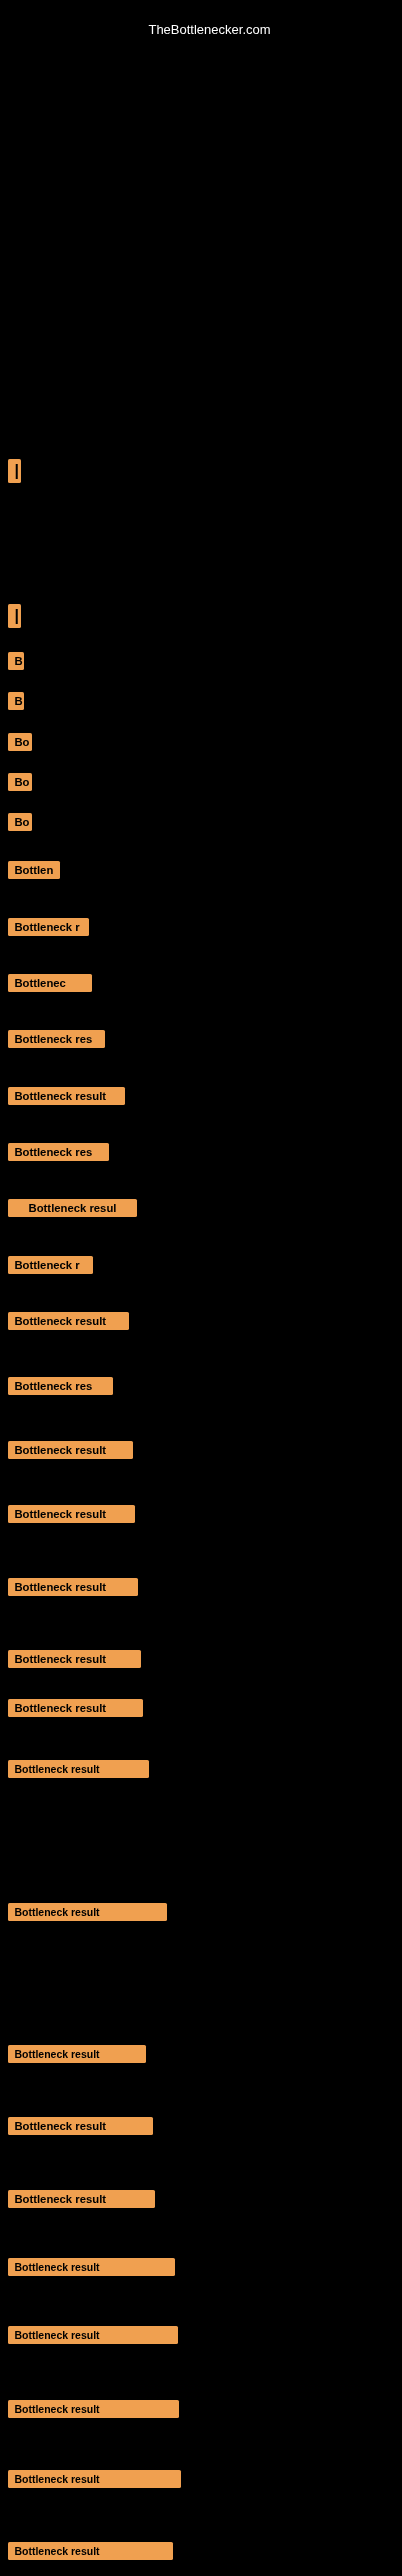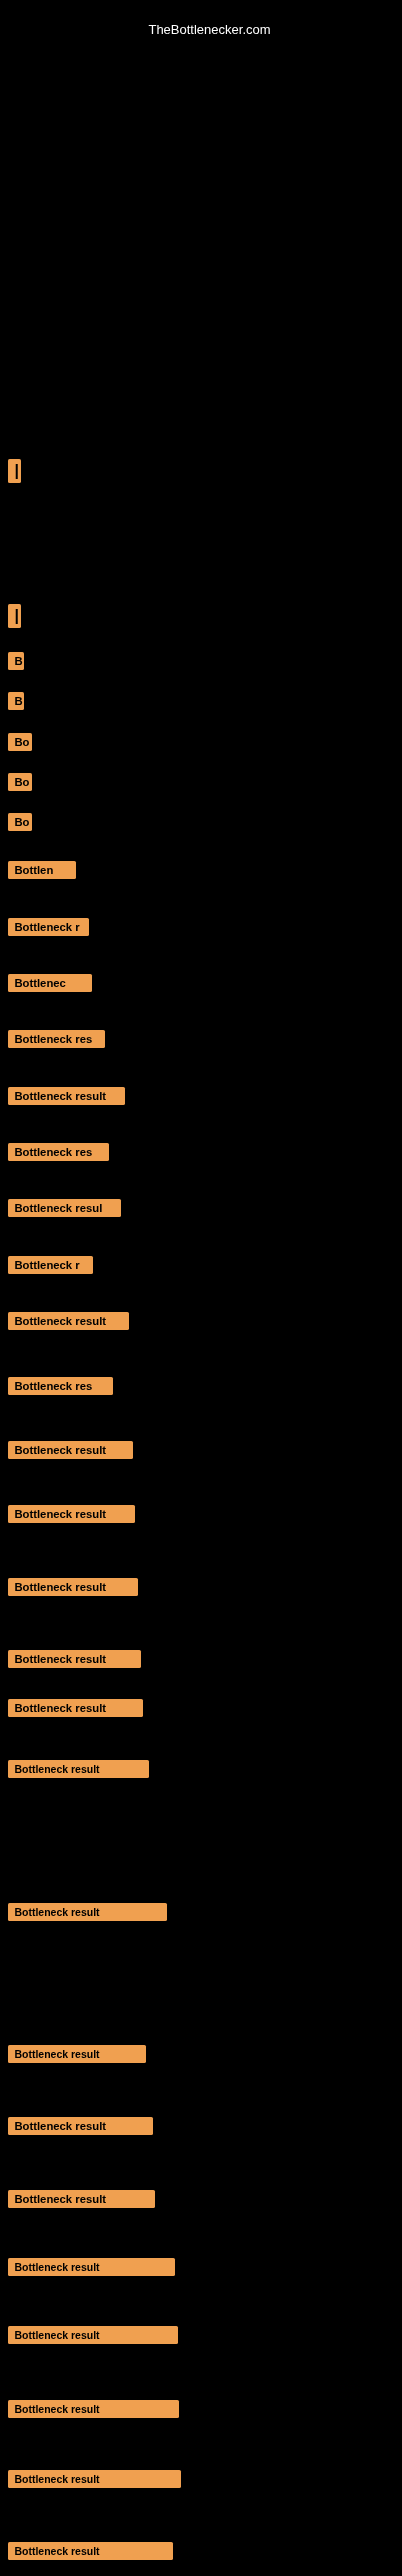--- a/index.html
+++ b/index.html
@@ -48,27 +48,27 @@
     <div class="bottleneck-item" style="top: 2392px; width: 171px;">Bottleneck result</div>
     <div class="bottleneck-item" style="top: 2462px; width: 173px;">Bottleneck result</div>
     <div class="bottleneck-item" style="top: 2534px; width: 165px;">Bottleneck result</div>
     <div class="bottleneck-item" style="top: 451px; width: 8px; font-size: 16px;">|</div>
     <div class="bottleneck-item" style="top: 596px; width: 8px; font-size: 16px;">|</div>
     <div class="bottleneck-item" style="top: 644px; width: 16px; font-size: 11.3px;">B</div>
     <div class="bottleneck-item" style="top: 684px; width: 16px; font-size: 11.3px;">B</div>
     <div class="bottleneck-item" style="top: 725px; width: 24px; font-size: 11.3px;">Bo</div>
     <div class="bottleneck-item" style="top: 765px; width: 24px; font-size: 11.3px;">Bo</div>
     <div class="bottleneck-item" style="top: 805px; width: 24px; font-size: 11.3px;">Bo</div>
-    <div class="bottleneck-item" style="top: 853px; width: 68px; font-size: 11.3px;">Bottlen</div>
+    <div class="bottleneck-item" style="top: 853px; width: 52px; font-size: 11.3px;">Bottlen</div>
     <div class="bottleneck-item" style="top: 910px; width: 81px; font-size: 11.3px;">Bottleneck r</div>
     <div class="bottleneck-item" style="top: 966px; width: 84px; font-size: 11.3px;">Bottlenec</div>
     <div class="bottleneck-item" style="top: 1022px; width: 97px; font-size: 11.3px;">Bottleneck res</div>
     <div class="bottleneck-item" style="top: 1079px; width: 117px; font-size: 11.3px;">Bottleneck result</div>
     <div class="bottleneck-item" style="top: 1135px; width: 101px; font-size: 11.3px;">Bottleneck res</div>
-    <div class="bottleneck-item" style="top: 1191px; width: 113px; font-size: 11.3px;">Bottleneck resul</div>
+    <div class="bottleneck-item" style="top: 1191px; width: 129px; font-size: 11.3px; text-align: center;">Bottleneck resul</div>
     <div class="bottleneck-item" style="top: 1248px; width: 85px; font-size: 11.3px;">Bottleneck r</div>
     <div class="bottleneck-item" style="top: 1304px; width: 121px; font-size: 11.3px;">Bottleneck result</div>
     <div class="bottleneck-item" style="top: 1369px; width: 105px; font-size: 11.3px;">Bottleneck res</div>
     <div class="bottleneck-item" style="top: 1433px; width: 125px; font-size: 11.3px;">Bottleneck result</div>
     <div class="bottleneck-item" style="top: 1497px; width: 127px; font-size: 11.3px;">Bottleneck result</div>
     <div class="bottleneck-item" style="top: 1570px; width: 130px; font-size: 11.3px;">Bottleneck result</div>
     <div class="bottleneck-item" style="top: 1642px; width: 133px; font-size: 11.3px;">Bottleneck result</div>
     <div class="bottleneck-item" style="top: 1691px; width: 135px; font-size: 11.3px;">Bottleneck result</div>
     <div class="bottleneck-item" style="top: 2109px; width: 145px; font-size: 11.3px;">Bottleneck result</div>
     <div class="bottleneck-item" style="top: 2182px; width: 147px; font-size: 11.3px;">Bottleneck result</div>

